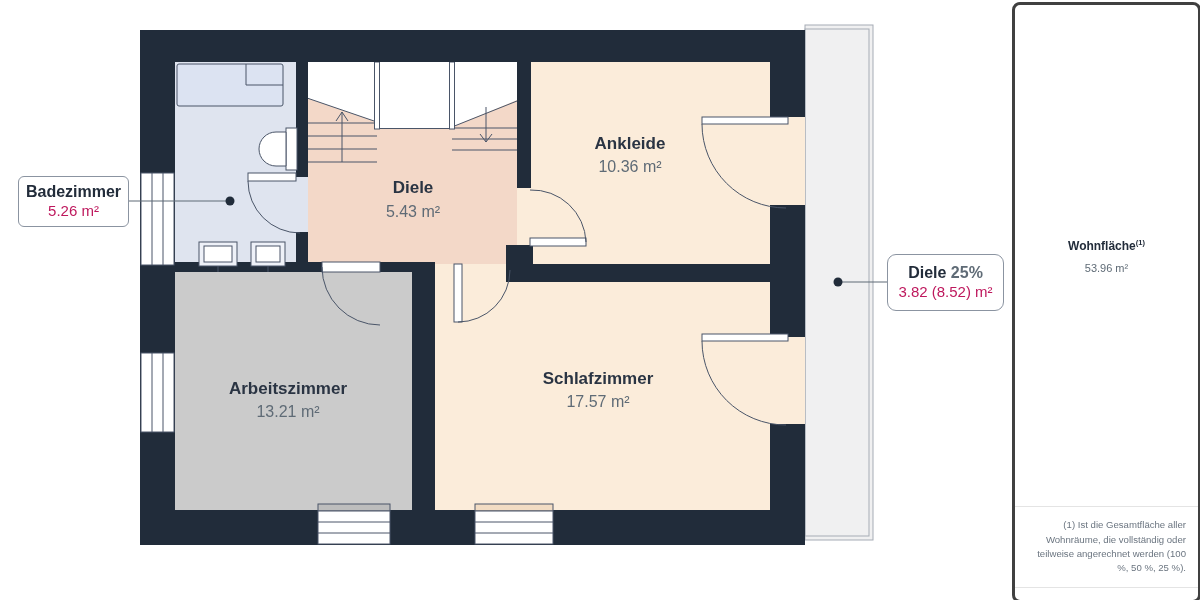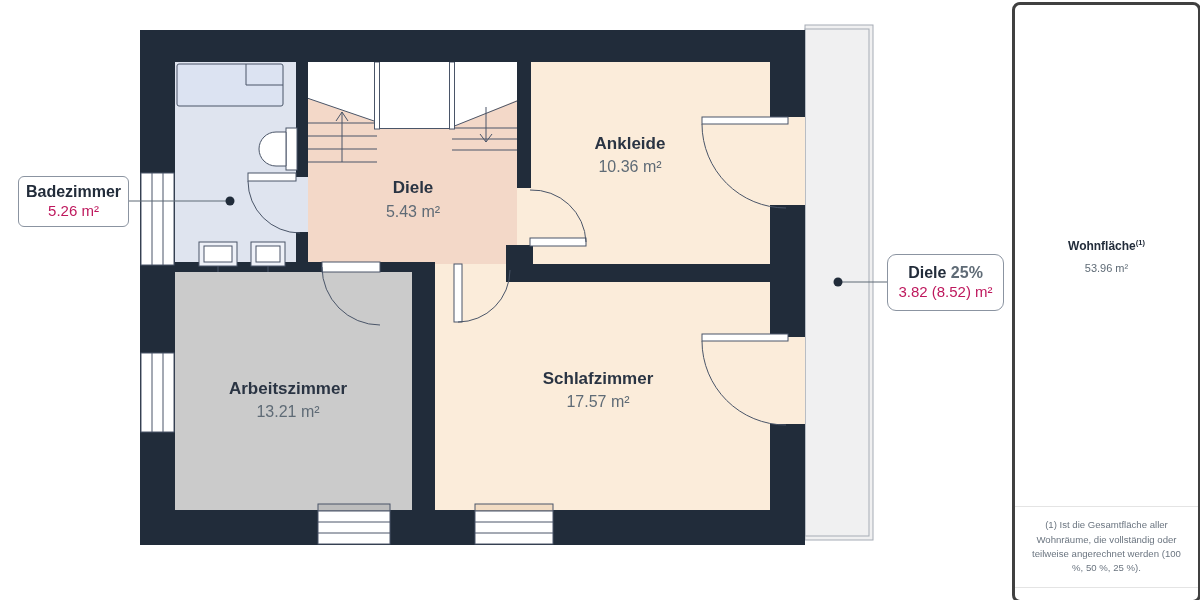--- a/index.html
+++ b/index.html
@@ -15,21 +15,21 @@
   .callout .c-area{font-size:15px;color:#be185d;}
   .callout .c-pct{font-weight:bold;color:#5f6b76;}
   #sidebar{position:absolute;left:1012px;top:2px;width:183px;height:595px;background:#ffffff;
            border:3px solid #404040;border-radius:8px;display:flex;flex-direction:column;}
   #sb-main{height:501px;border-bottom:1px solid #e4e4e4;display:flex;flex-direction:column;
            align-items:center;justify-content:center;}
   #sb-title{font-size:12px;font-weight:bold;color:#222c3a;}
   #sb-title sup{font-size:7.5px;}
   #sb-value{font-size:11px;color:#5f6b76;margin-top:9px;}
   #sb-foot{height:80px;border-bottom:1px solid #e4e4e4;display:flex;align-items:center;justify-content:center;}
-  #sb-foot div{font-size:9.6px;color:#6b7580;line-height:1.5;text-align:center;padding:0 12px;}
+  #sb-foot div{font-size:9.6px;color:#6b7580;line-height:1.5;text-align:right;padding:0 12px;}
   #sb-rest{flex:1;}
 </style>
 </head>
 <body>
 
 <div id="stage">
 
   <svg width="1010" height="600" viewBox="0 0 1010 600">
 
     <g>

